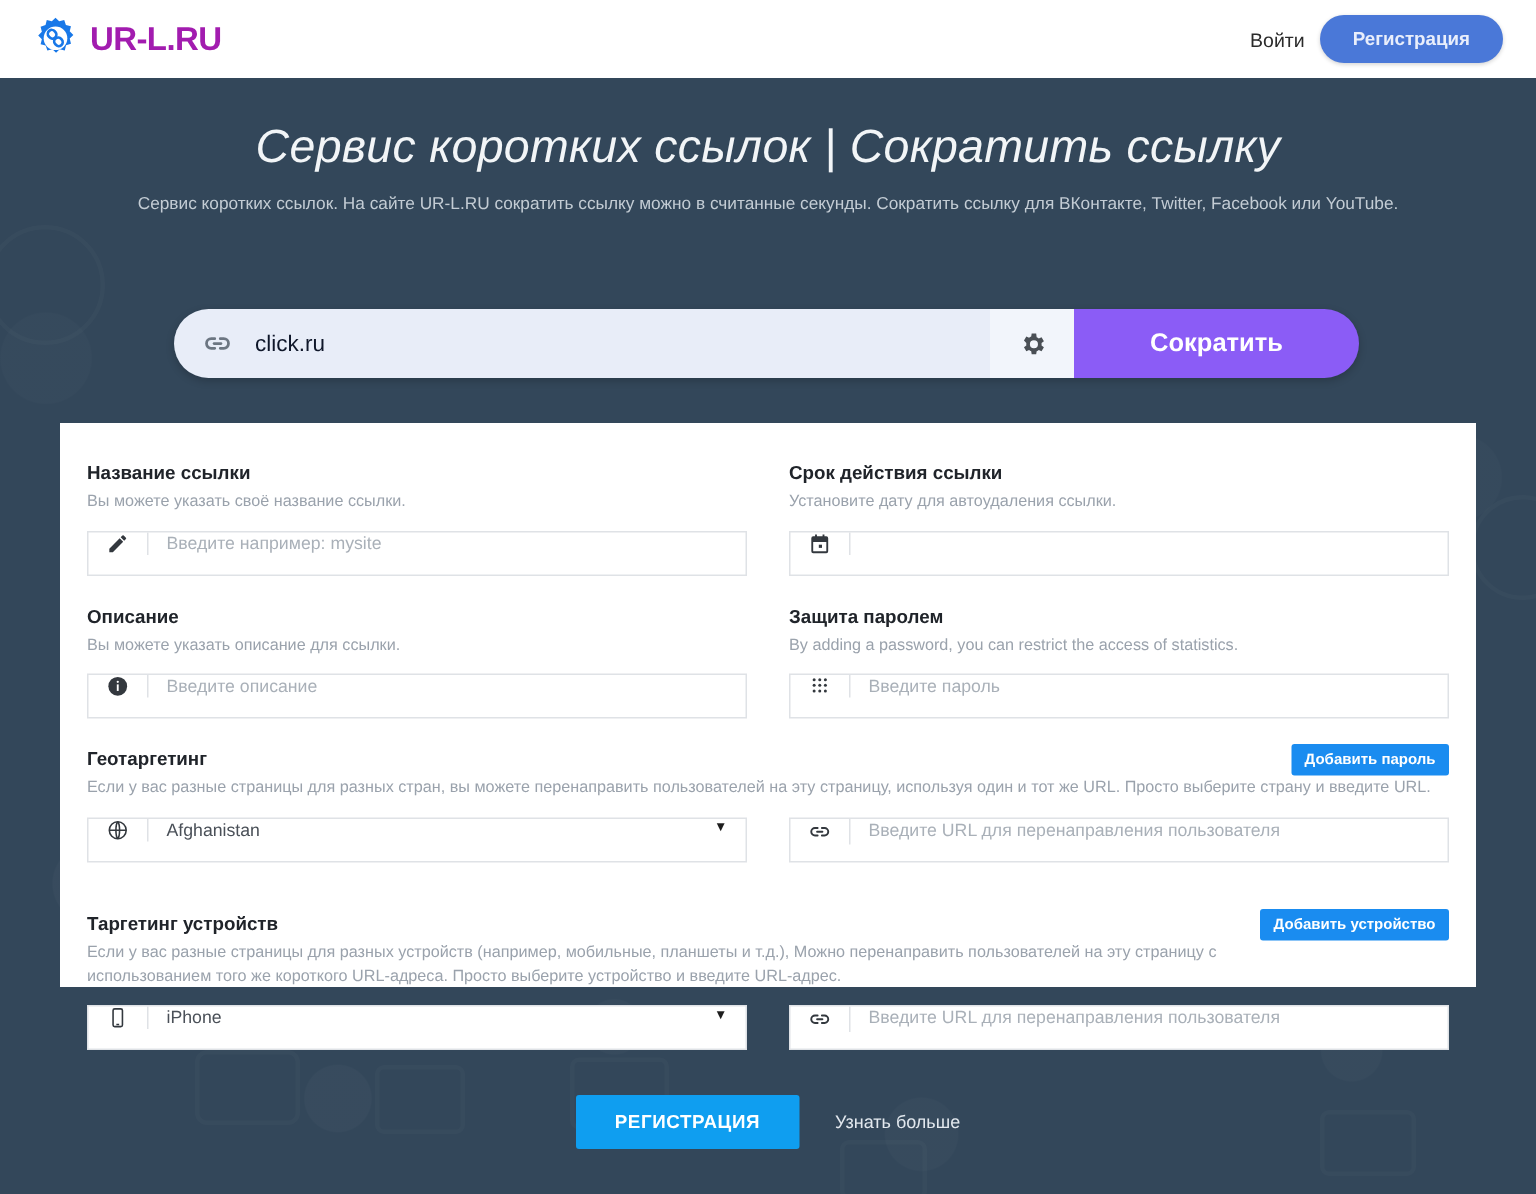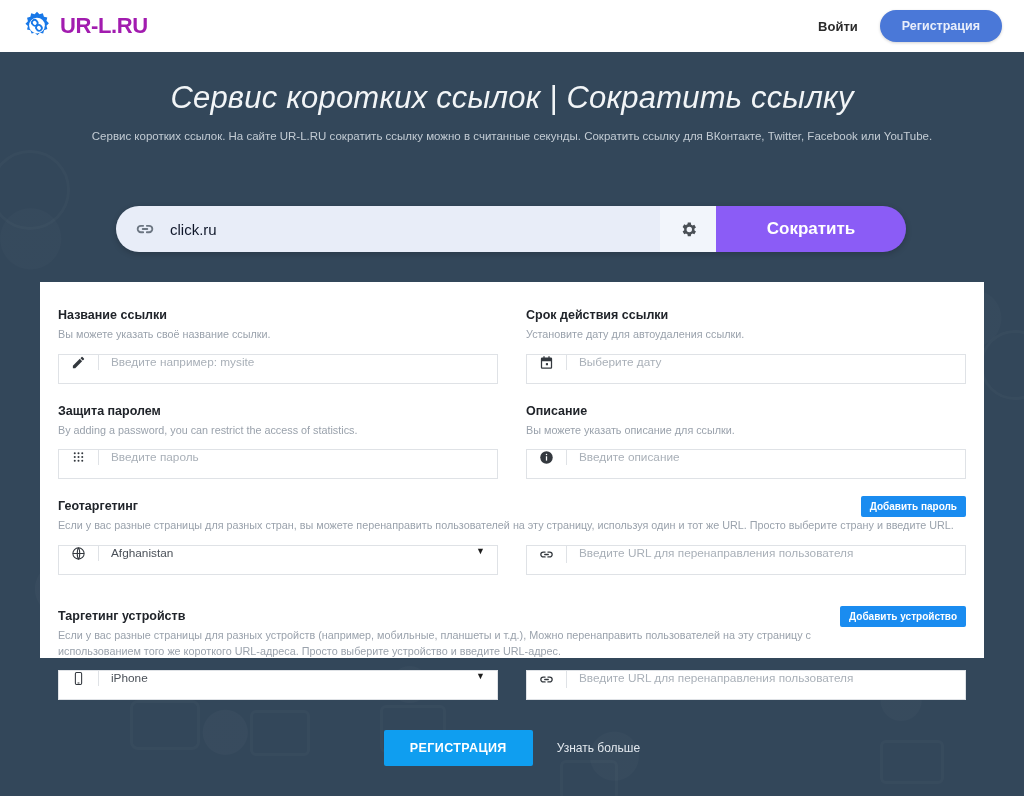--- a/index.html
+++ b/index.html
@@ -41,22 +41,22 @@
     z-index: 5;
   }
   .brand { display: flex; align-items: center; gap: 8px; }
   .brand-logo { width: 30px; height: 30px; display: block; }
   .brand-name {
     font-size: 22px; font-weight: bold; color: #a21caf;
     letter-spacing: -.4px;
   }
   .header-spacer { flex: 1; }
   .login-link {
-    font-size: 13px; color: #2b2b2b; margin-right: 22px;
-    cursor: pointer; text-decoration: none; font-weight: bold;
+    font-size: 13px; color: #2b2b2b; margin-right: 10px;
+    cursor: pointer; text-decoration: none;
   }
   .register-btn-top {
     background: #4a78d8;
     color: #e9eefb;
     font-size: 12.5px; font-weight: bold;
     padding: 9px 22px;
     border: none; border-radius: 20px;
     cursor: pointer;
     box-shadow: 0 1px 3px rgba(0,0,0,.18);
   }
@@ -256,60 +256,59 @@
       <div class="col">
         <div class="block-title">Срок действия ссылки</div>
         <div class="block-desc">Установите дату для автоудаления ссылки.</div>
         <div class="field">
           <div class="field-icon">
             <svg width="15" height="15" viewBox="0 0 24 24" fill="#33383e">
               <path d="M7 2v2H5a2 2 0 0 0-2 2v14a2 2 0 0 0 2 2h14a2 2 0 0 0 2-2V6a2 2 0 0 0-2-2h-2V2h-2v2H9V2H7zm12 8v10H5V10h14z"></path>
               <rect x="11" y="13" width="3.4" height="3.4"></rect>
             </svg>
           </div>
-          <div class="field-input">Выберите дату</div>
         </div>
       </div>
     </div>
 
     <div class="row">
+      <div class="col">
+        <div class="block-title">Описание</div>
+        <div class="block-desc">Вы можете указать описание для ссылки.</div>
+        <div class="field">
+          <div class="field-icon">
+            <svg width="15" height="15" viewBox="0 0 24 24">
+              <circle cx="12" cy="12" r="10" fill="#33383e"></circle>
+              <rect x="11" y="10" width="2" height="7" fill="#ffffff"></rect>
+              <circle cx="12" cy="7.3" r="1.2" fill="#ffffff"></circle>
+            </svg>
+          </div>
+          <div class="field-input">Введите описание</div>
+        </div>
+      </div>
       <div class="col">
         <div class="block-title">Защита паролем</div>
         <div class="block-desc">By adding a password, you can restrict the access of statistics.</div>
         <div class="field">
           <div class="field-icon">
             <svg width="15" height="15" viewBox="0 0 24 24" fill="#33383e">
               <circle cx="6" cy="5" r="1.6"></circle>
                 <circle cx="12" cy="5" r="1.6"></circle>
                 <circle cx="18" cy="5" r="1.6"></circle>
               <circle cx="6" cy="11" r="1.6"></circle>
                 <circle cx="12" cy="11" r="1.6"></circle>
                 <circle cx="18" cy="11" r="1.6"></circle>
               <circle cx="6" cy="17" r="1.6"></circle>
                 <circle cx="12" cy="17" r="1.6"></circle>
                 <circle cx="18" cy="17" r="1.6"></circle>
             </svg>
           </div>
           <div class="field-input">Введите пароль</div>
         </div>
       </div>
-      <div class="col">
-        <div class="block-title">Описание</div>
-        <div class="block-desc">Вы можете указать описание для ссылки.</div>
-        <div class="field">
-          <div class="field-icon">
-            <svg width="15" height="15" viewBox="0 0 24 24">
-              <circle cx="12" cy="12" r="10" fill="#33383e"></circle>
-              <rect x="11" y="10" width="2" height="7" fill="#ffffff"></rect>
-              <circle cx="12" cy="7.3" r="1.2" fill="#ffffff"></circle>
-            </svg>
-          </div>
-          <div class="field-input">Введите описание</div>
-        </div>
-      </div>
     </div>
 
     <div class="block block-head">
       <button class="add-btn">Добавить пароль</button>
       <div class="block-title">Геотаргетинг</div>
       <div class="block-desc">Если у вас разные страницы для разных стран, вы можете перенаправить пользователей на эту страницу, используя один и тот же URL. Просто выберите страну и введите URL.</div>
       <div class="wide-row">
         <div class="half">
           <div class="field">
             <div class="field-icon">

